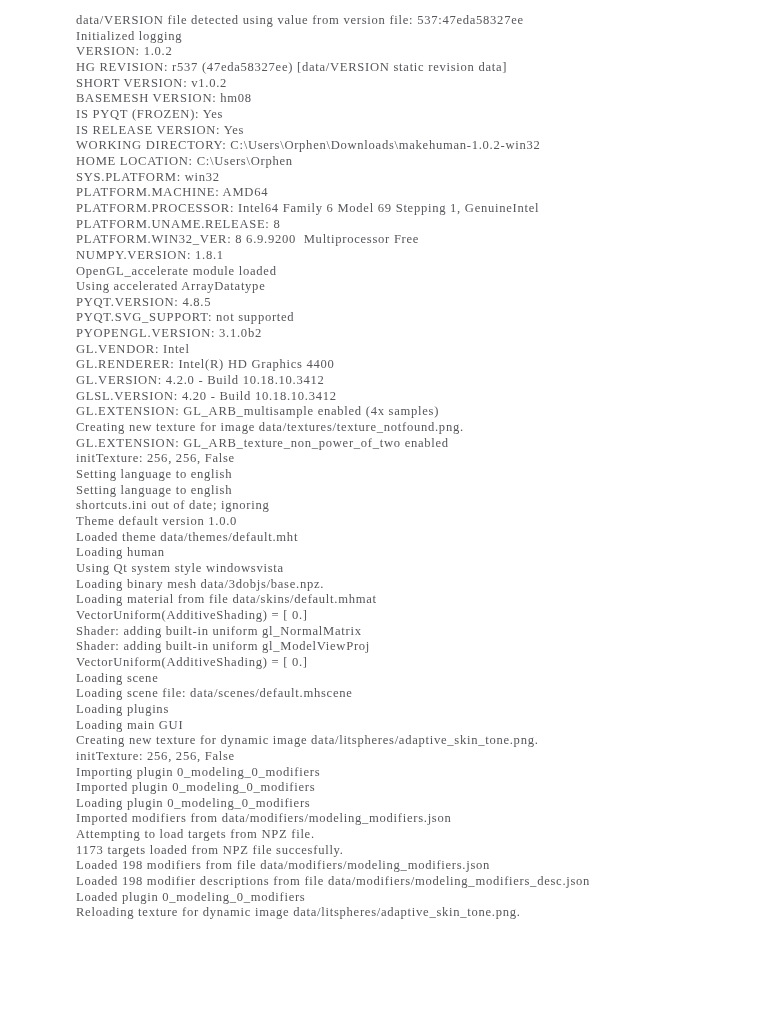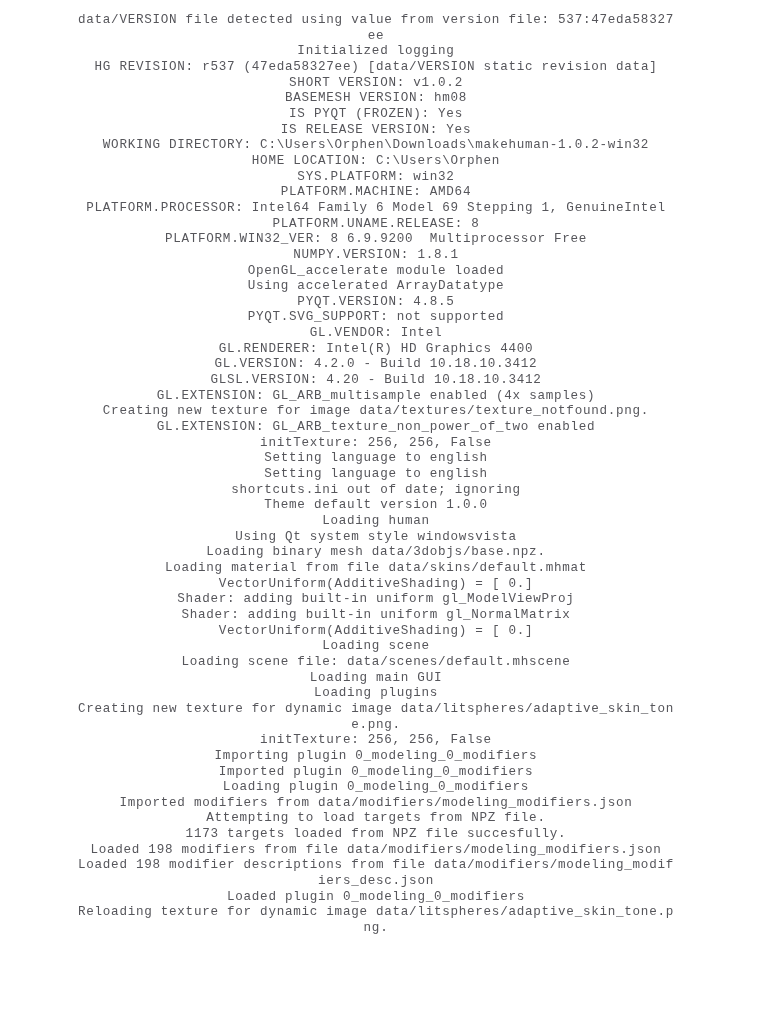--- a/index.html
+++ b/index.html
@@ -22,81 +22,83 @@
     padding: 13px 0 0 76px;
   }
   #log-lines {
     margin: 0;
     padding: 0;
     list-style: none;
     width: 600px;
   }
   .log-line {
     display: block;
-    font-family: Liberation Mono, monospace;
+    font-family: Liberation Serif, serif;
     font-size: 12.6px;
     line-height: 15.65px;
     letter-spacing: 0.72px;
     color: #56565b;
     white-space: pre-wrap;
     word-break: break-all;
     margin: 0;
     padding: 0;
-    text-align: center;
     -webkit-font-smoothing: antialiased;
   }
 </style>
 </head>
 <body style="background: rgb(255, 255, 255);">
 
 <div id="log-page" style="background: rgb(255, 255, 255);">
   <div id="log-lines" style="color: rgb(86, 86, 91);">
       <span class="log-line">data/VERSION file detected using value from version file: 537:47eda58327ee</span>
       <span class="log-line">Initialized logging</span>
+      <span class="log-line">VERSION: 1.0.2</span>
       <span class="log-line">HG REVISION: r537 (47eda58327ee) [data/VERSION static revision data]</span>
       <span class="log-line">SHORT VERSION: v1.0.2</span>
       <span class="log-line">BASEMESH VERSION: hm08</span>
       <span class="log-line">IS PYQT (FROZEN): Yes</span>
       <span class="log-line">IS RELEASE VERSION: Yes</span>
       <span class="log-line">WORKING DIRECTORY: C:\Users\Orphen\Downloads\makehuman-1.0.2-win32</span>
       <span class="log-line">HOME LOCATION: C:\Users\Orphen</span>
       <span class="log-line">SYS.PLATFORM: win32</span>
       <span class="log-line">PLATFORM.MACHINE: AMD64</span>
       <span class="log-line">PLATFORM.PROCESSOR: Intel64 Family 6 Model 69 Stepping 1, GenuineIntel</span>
       <span class="log-line">PLATFORM.UNAME.RELEASE: 8</span>
       <span class="log-line">PLATFORM.WIN32_VER: 8 6.9.9200  Multiprocessor Free</span>
       <span class="log-line">NUMPY.VERSION: 1.8.1</span>
       <span class="log-line">OpenGL_accelerate module loaded</span>
       <span class="log-line">Using accelerated ArrayDatatype</span>
       <span class="log-line">PYQT.VERSION: 4.8.5</span>
       <span class="log-line">PYQT.SVG_SUPPORT: not supported</span>
+      <span class="log-line">PYOPENGL.VERSION: 3.1.0b2</span>
       <span class="log-line">GL.VENDOR: Intel</span>
       <span class="log-line">GL.RENDERER: Intel(R) HD Graphics 4400</span>
       <span class="log-line">GL.VERSION: 4.2.0 - Build 10.18.10.3412</span>
       <span class="log-line">GLSL.VERSION: 4.20 - Build 10.18.10.3412</span>
       <span class="log-line">GL.EXTENSION: GL_ARB_multisample enabled (4x samples)</span>
       <span class="log-line">Creating new texture for image data/textures/texture_notfound.png.</span>
       <span class="log-line">GL.EXTENSION: GL_ARB_texture_non_power_of_two enabled</span>
       <span class="log-line">initTexture: 256, 256, False</span>
       <span class="log-line">Setting language to english</span>
       <span class="log-line">Setting language to english</span>
       <span class="log-line">shortcuts.ini out of date; ignoring</span>
       <span class="log-line">Theme default version 1.0.0</span>
+      <span class="log-line">Loaded theme data/themes/default.mht</span>
       <span class="log-line">Loading human</span>
       <span class="log-line">Using Qt system style windowsvista</span>
       <span class="log-line">Loading binary mesh data/3dobjs/base.npz.</span>
       <span class="log-line">Loading material from file data/skins/default.mhmat</span>
       <span class="log-line">VectorUniform(AdditiveShading) = [ 0.]</span>
+      <span class="log-line">Shader: adding built-in uniform gl_NormalMatrix</span>
       <span class="log-line">Shader: adding built-in uniform gl_ModelViewProj</span>
-      <span class="log-line">Shader: adding built-in uniform gl_NormalMatrix</span>
       <span class="log-line">VectorUniform(AdditiveShading) = [ 0.]</span>
       <span class="log-line">Loading scene</span>
       <span class="log-line">Loading scene file: data/scenes/default.mhscene</span>
+      <span class="log-line">Loading plugins</span>
       <span class="log-line">Loading main GUI</span>
-      <span class="log-line">Loading plugins</span>
       <span class="log-line">Creating new texture for dynamic image data/litspheres/adaptive_skin_tone.png.</span>
       <span class="log-line">initTexture: 256, 256, False</span>
       <span class="log-line">Importing plugin 0_modeling_0_modifiers</span>
       <span class="log-line">Imported plugin 0_modeling_0_modifiers</span>
       <span class="log-line">Loading plugin 0_modeling_0_modifiers</span>
       <span class="log-line">Imported modifiers from data/modifiers/modeling_modifiers.json</span>
       <span class="log-line">Attempting to load targets from NPZ file.</span>
       <span class="log-line">1173 targets loaded from NPZ file succesfully.</span>
       <span class="log-line">Loaded 198 modifiers from file data/modifiers/modeling_modifiers.json</span>
       <span class="log-line">Loaded 198 modifier descriptions from file data/modifiers/modeling_modifiers_desc.json</span>

